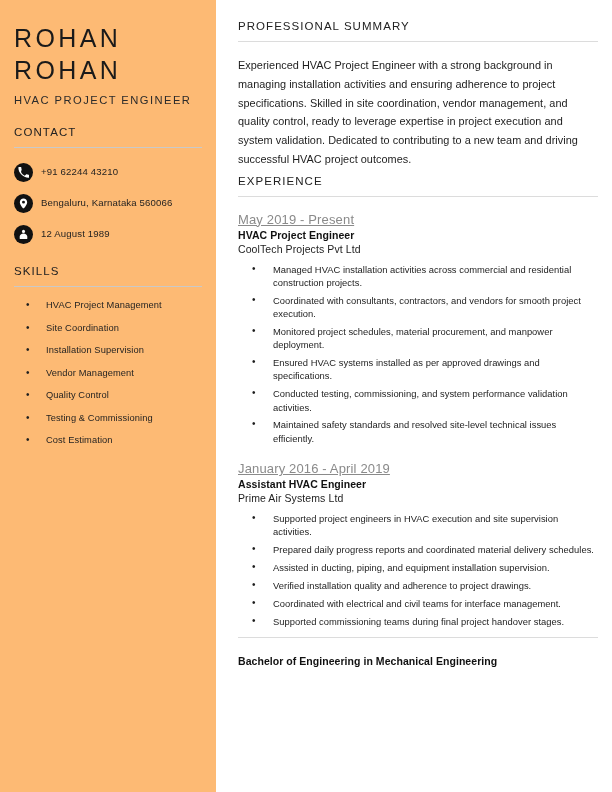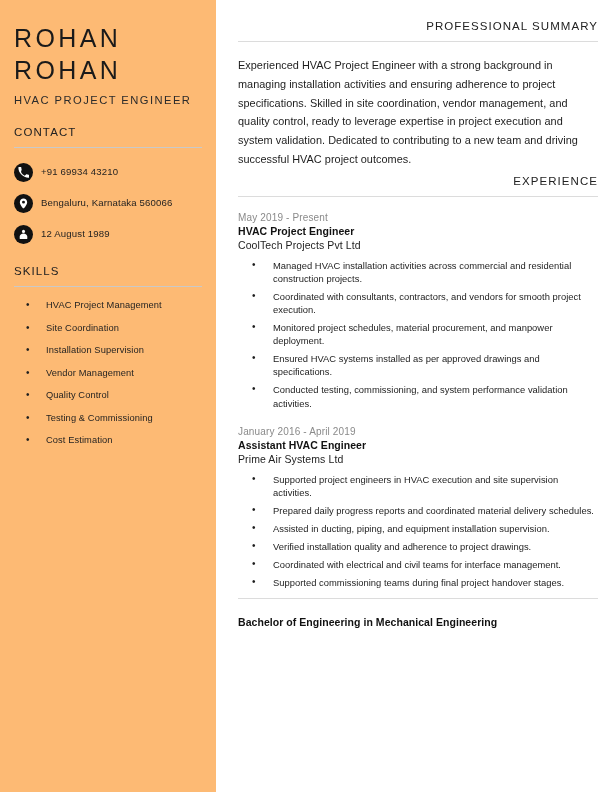--- a/index.html
+++ b/index.html
@@ -136,21 +136,20 @@
     height: 792px;
     overflow: hidden;
   }
 
   .main-heading {
     font-size: 11.5px;
     letter-spacing: 1.05px;
     color: #222222;
     font-weight: 400;
     text-transform: uppercase;
-    text-align: right;
   }
 
   .main-rule {
     border: 0;
     border-top: 1px solid #dcdcdc;
     margin: 9px 0 0 0;
   }
 
   .summary-text {
     margin-top: 14px;
@@ -159,24 +158,25 @@
     color: #1d1d1d;
     letter-spacing: 0.03px;
   }
 
   .main-section { margin-top: 6px; }
 
   .job { margin-top: 15px; }
   .job + .job { margin-top: 16px; }
 
   .job-dates {
-    font-size: 10px;
+    font-size: 13px;
     color: #8a8a8a;
     letter-spacing: 0.15px;
     margin-bottom: 2px;
+    text-decoration: underline;
   }
 
   .job-role {
     font-size: 10.5px;
     font-weight: 700;
     color: #111111;
     letter-spacing: 0.05px;
     margin-bottom: 2px;
   }
 
@@ -237,21 +237,21 @@
       <h2 class="side-heading">CONTACT</h2>
       <hr class="side-rule">
       <ul class="contact-list">
 
         <li class="contact-item">
           <span class="contact-icon">
             <svg width="11" height="11" viewBox="0 0 24 24" fill="#ffffff" aria-hidden="true">
               <path d="M6.6 10.8c1.8 3.5 4.7 6.4 8.2 8.2l2.7-2.7c.4-.4.9-.5 1.3-.3 1.3.4 2.7.7 4.2.7.7 0 1.2.5 1.2 1.2V22c0 .7-.5 1.2-1.2 1.2C10.9 23.2.8 13.1.8 1.2.8.5 1.3 0 2 0h4.1C6.8 0 7.3.5 7.3 1.2c0 1.4.2 2.8.7 4.2.1.4 0 .9-.3 1.3L6.6 10.8z"></path>
             </svg>
           </span>
-          <span class="contact-text">+91 69934 43210</span>
+          <span class="contact-text">+91 62244 43210</span>
         </li>
 
 
         <li class="contact-item">
           <span class="contact-icon">
             <svg width="11" height="11" viewBox="0 0 24 24" fill="#ffffff" aria-hidden="true">
               <path d="M12 1C7.6 1 4 4.6 4 9c0 5.8 7.1 13.3 7.4 13.6.3.3.8.3 1.1 0C12.9 22.3 20 14.8 20 9c0-4.4-3.6-8-8-8zm0 11.2A3.2 3.2 0 1 1 12 5.8a3.2 3.2 0 0 1 0 6.4z"></path>
             </svg>
           </span>
           <span class="contact-text">Bengaluru, Karnataka 560066</span>
@@ -301,20 +301,21 @@
       <div class="job">
         <div class="job-dates">May 2019 - Present</div>
         <div class="job-role">HVAC Project Engineer</div>
         <div class="job-company">CoolTech Projects Pvt Ltd</div>
         <ul class="job-bullets">
           <li>Managed HVAC installation activities across commercial and residential construction projects.</li>
           <li>Coordinated with consultants, contractors, and vendors for smooth project execution.</li>
           <li>Monitored project schedules, material procurement, and manpower deployment.</li>
           <li>Ensured HVAC systems installed as per approved drawings and specifications.</li>
           <li>Conducted testing, commissioning, and system performance validation activities.</li>
+          <li>Maintained safety standards and resolved site-level technical issues efficiently.</li>
         </ul>
       </div>
 
       <div class="job">
         <div class="job-dates">January 2016 - April 2019</div>
         <div class="job-role">Assistant HVAC Engineer</div>
         <div class="job-company">Prime Air Systems Ltd</div>
         <ul class="job-bullets">
           <li>Supported project engineers in HVAC execution and site supervision activities.</li>
           <li>Prepared daily progress reports and coordinated material delivery schedules.</li>

